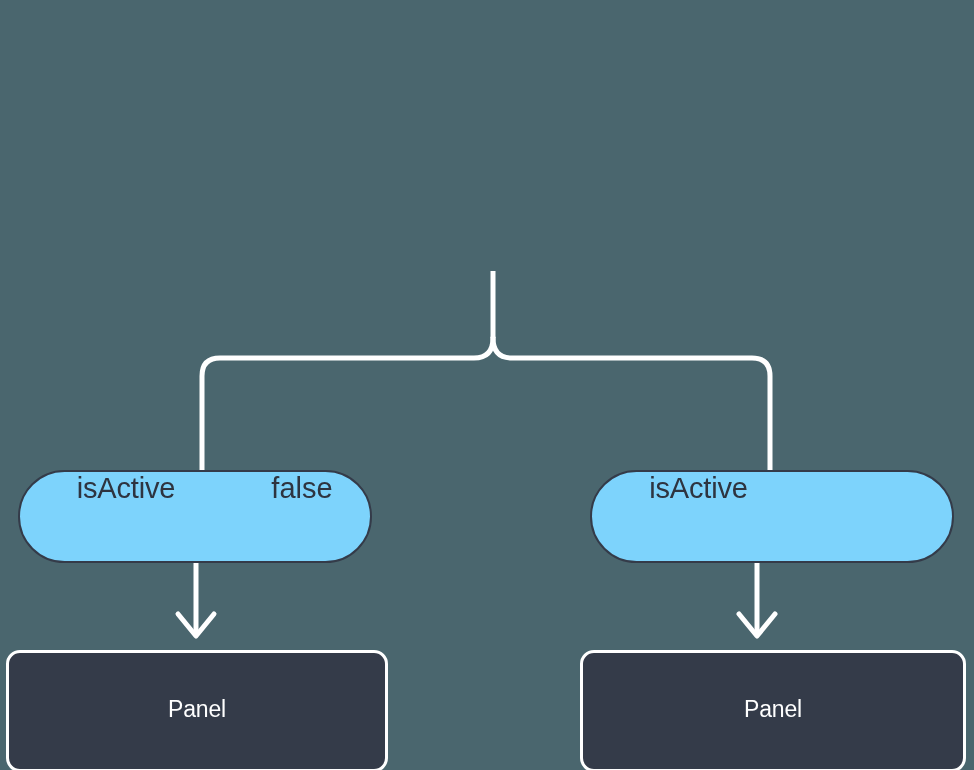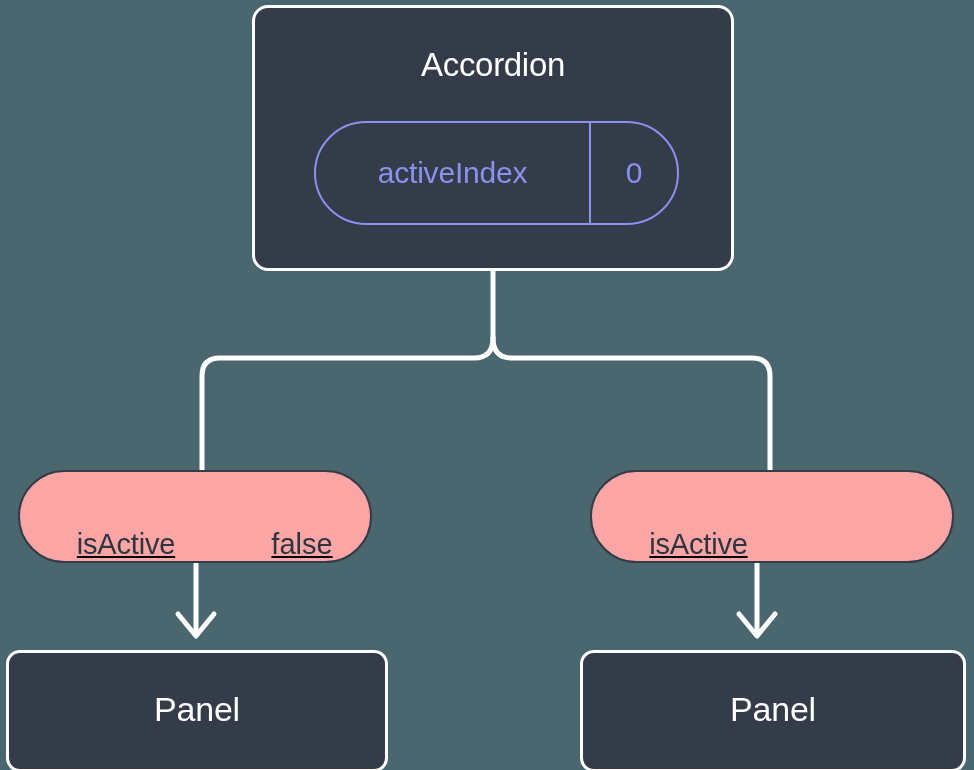--- a/index.html
+++ b/index.html
@@ -91,27 +91,26 @@
     color: #8a91ef;
     font-size: 30px;
     font-weight: 400;
   }
 
   
   .prop-pill {
     position: absolute;
     height: 93px;
     box-sizing: border-box;
-    background: #fca5a5;
+    background: #7dd3fc;
     border: 2px solid #343b49;
     border-radius: 48px;
     display: flex;
-    align-items: flex-end;
+    align-items: flex-start;
     overflow: hidden;
-    text-decoration: underline;
   }
   .prop-pill .pp-key {
     display: flex;
     align-items: center;
     justify-content: center;
     color: #2e3440;
     font-size: 29px;
     font-weight: 400;
     letter-spacing: -0.2px;
   }
@@ -145,21 +144,21 @@
     background: #343b49;
     border: 3px solid #ffffff;
     border-radius: 14px;
     box-sizing: border-box;
     display: flex;
     align-items: center;
     justify-content: center;
   }
   .leaf-card .leaf-label {
     color: #ffffff;
-    font-size: 34px;
+    font-size: 23px;
     font-weight: 500;
     letter-spacing: -0.2px;
     margin-top: -4px;
   }
   .leaf-card.left  { left: 6px;   width: 382px; }
   .leaf-card.right { left: 580px; width: 386px; }
 </style>
 </head>
 <body>
 
@@ -177,29 +176,20 @@
              L 752 358 C 764 358 770 364 770 376
              L 770 470" fill="none" stroke="#ffffff" stroke-width="5" stroke-linecap="round" stroke-linejoin="round"></path>
 
     <path d="M 196 563 L 196 635" fill="none" stroke="#ffffff" stroke-width="5" stroke-linecap="butt"></path>
     <path d="M 178 614 L 196 636 L 214 614" fill="none" stroke="#ffffff" stroke-width="5" stroke-linecap="round" stroke-linejoin="round"></path>
 
     <path d="M 757 563 L 757 635" fill="none" stroke="#ffffff" stroke-width="5" stroke-linecap="butt"></path>
     <path d="M 739 614 L 757 636 L 775 614" fill="none" stroke="#ffffff" stroke-width="5" stroke-linecap="round" stroke-linejoin="round"></path>
   </svg>
 
-  <div class="root-card">
-    <div class="root-title">Accordion</div>
-
-    <div class="state-pill">
-      <div class="sp-key">activeIndex</div>
-      <div class="sp-div"></div>
-      <div class="sp-val">0</div>
-    </div>
-  </div>
 
   <div class="prop-pill left">
     <div class="pp-key">isActive</div>
     <div class="pp-div"></div>
     <div class="pp-val">false</div>
   </div>
 
   <div class="prop-pill right">
     <div class="pp-key">isActive</div>
     <div class="pp-div"></div>

